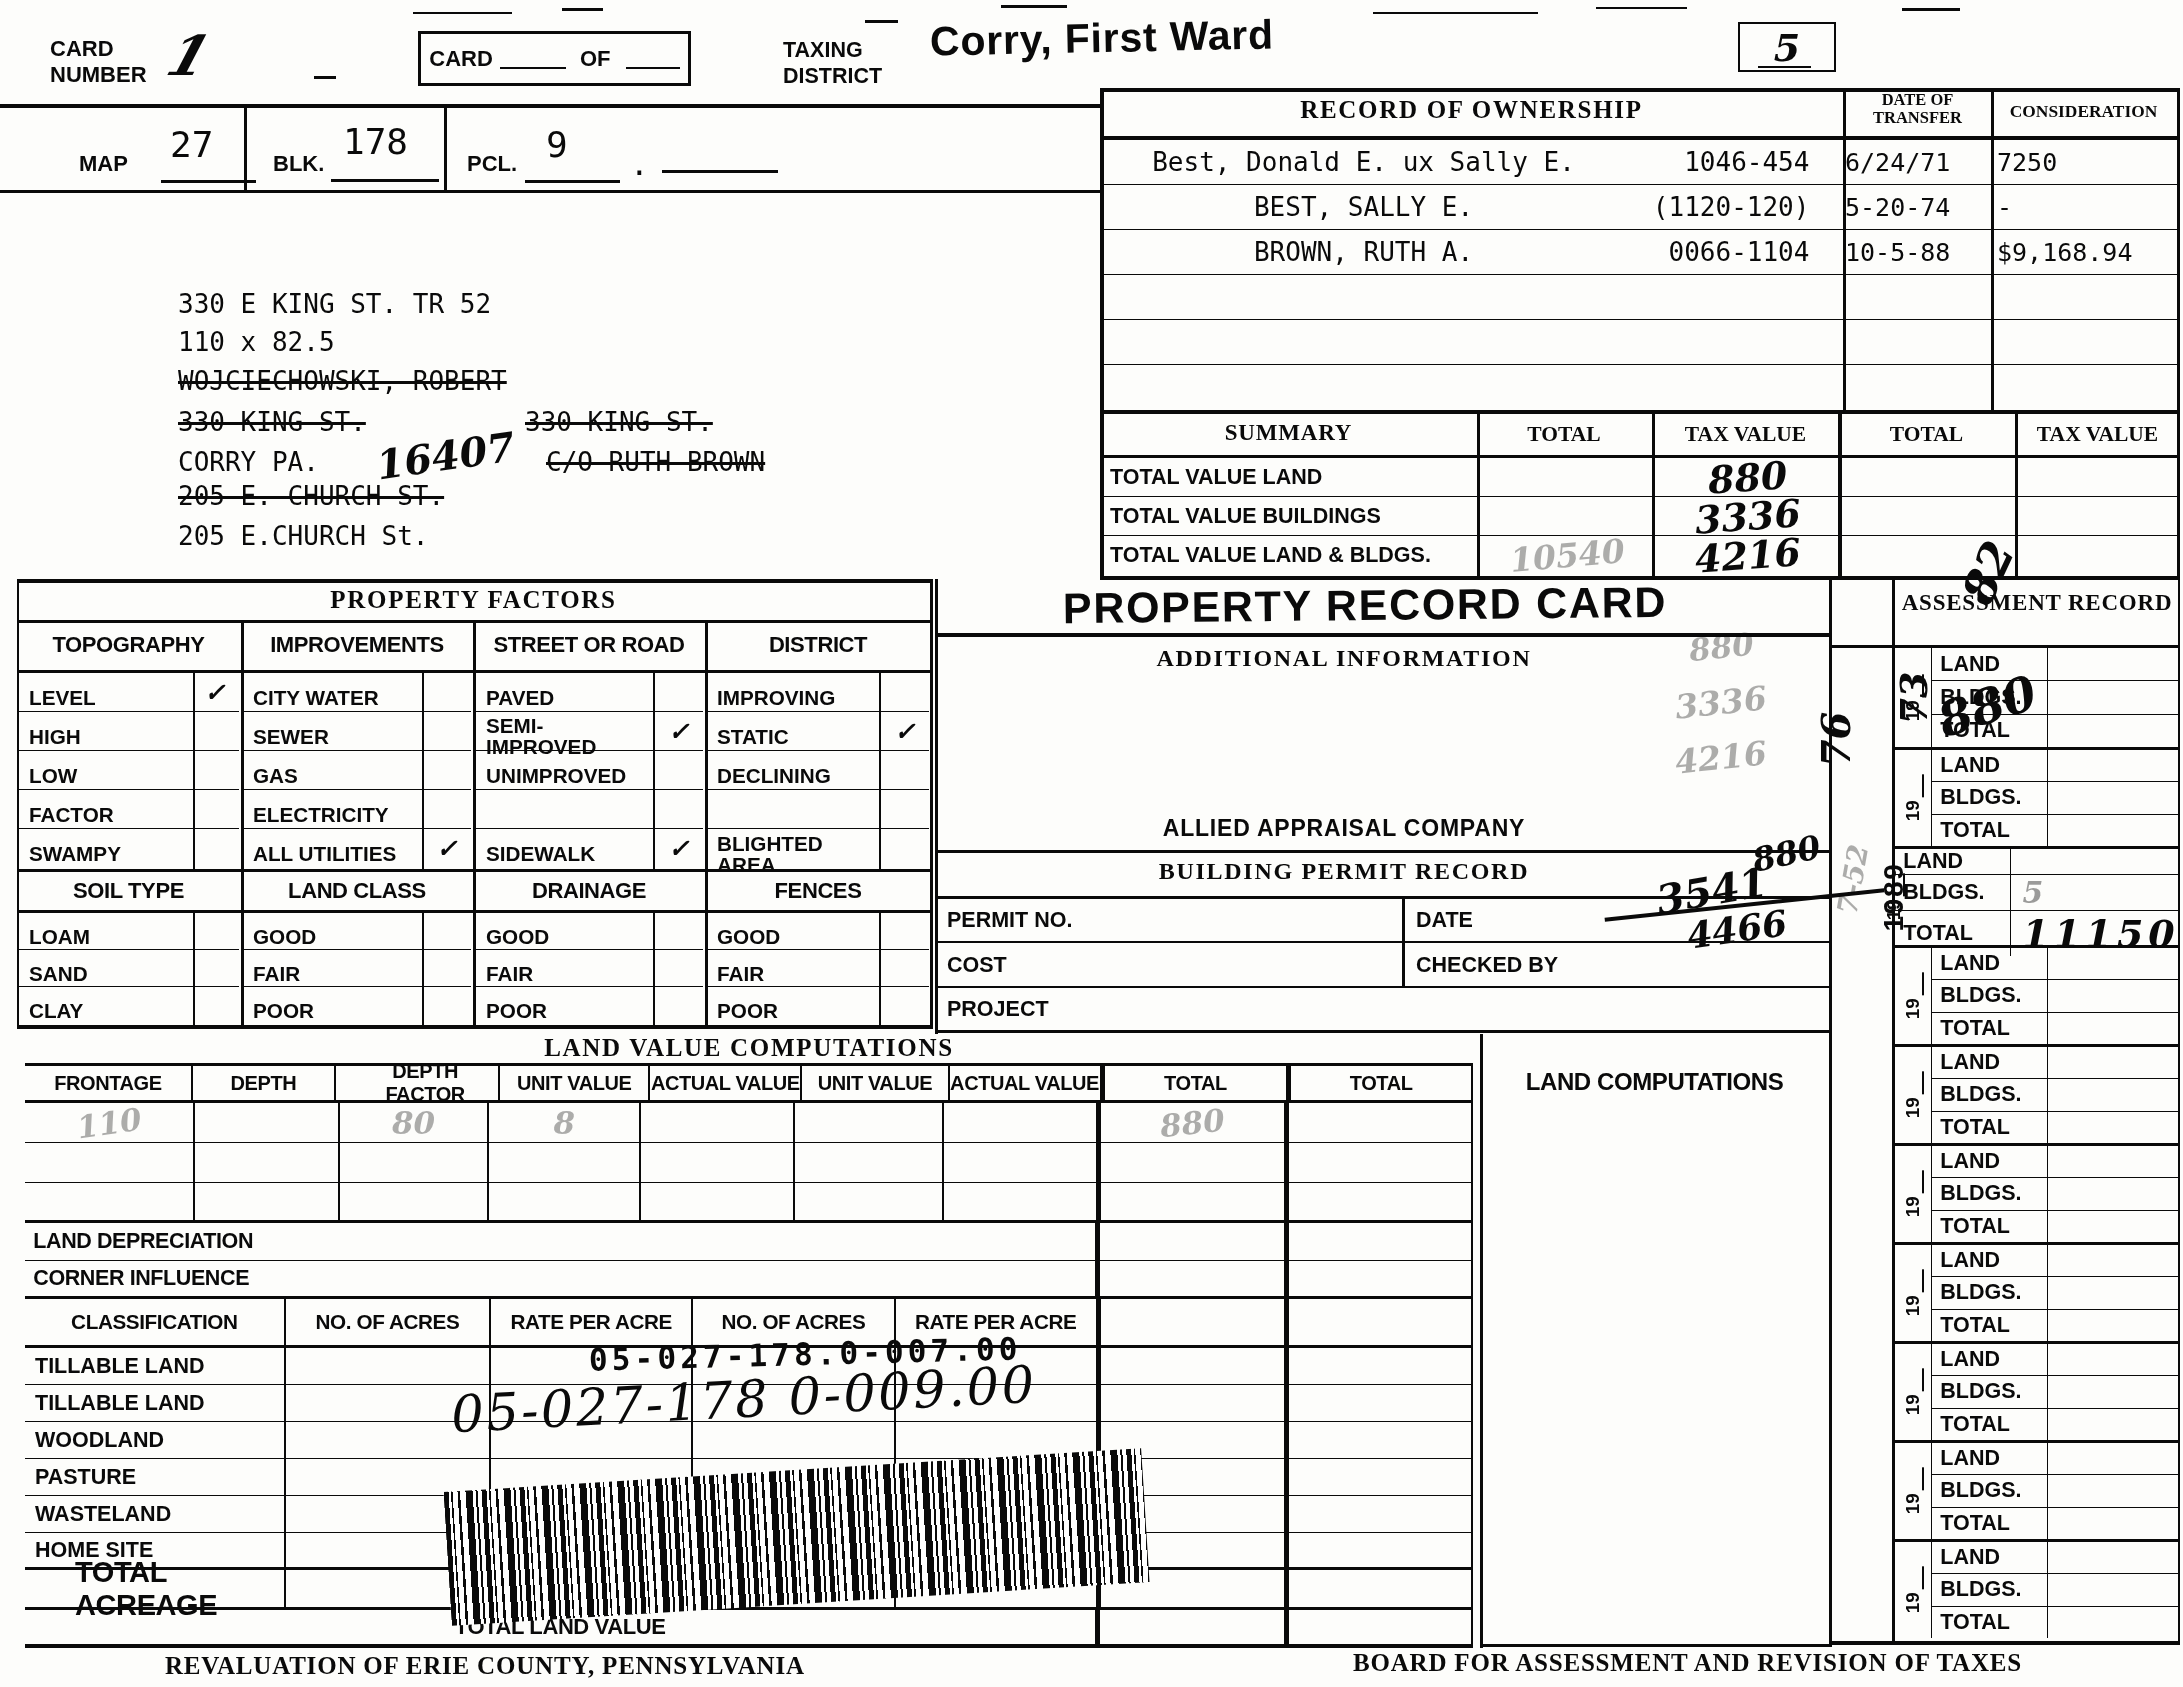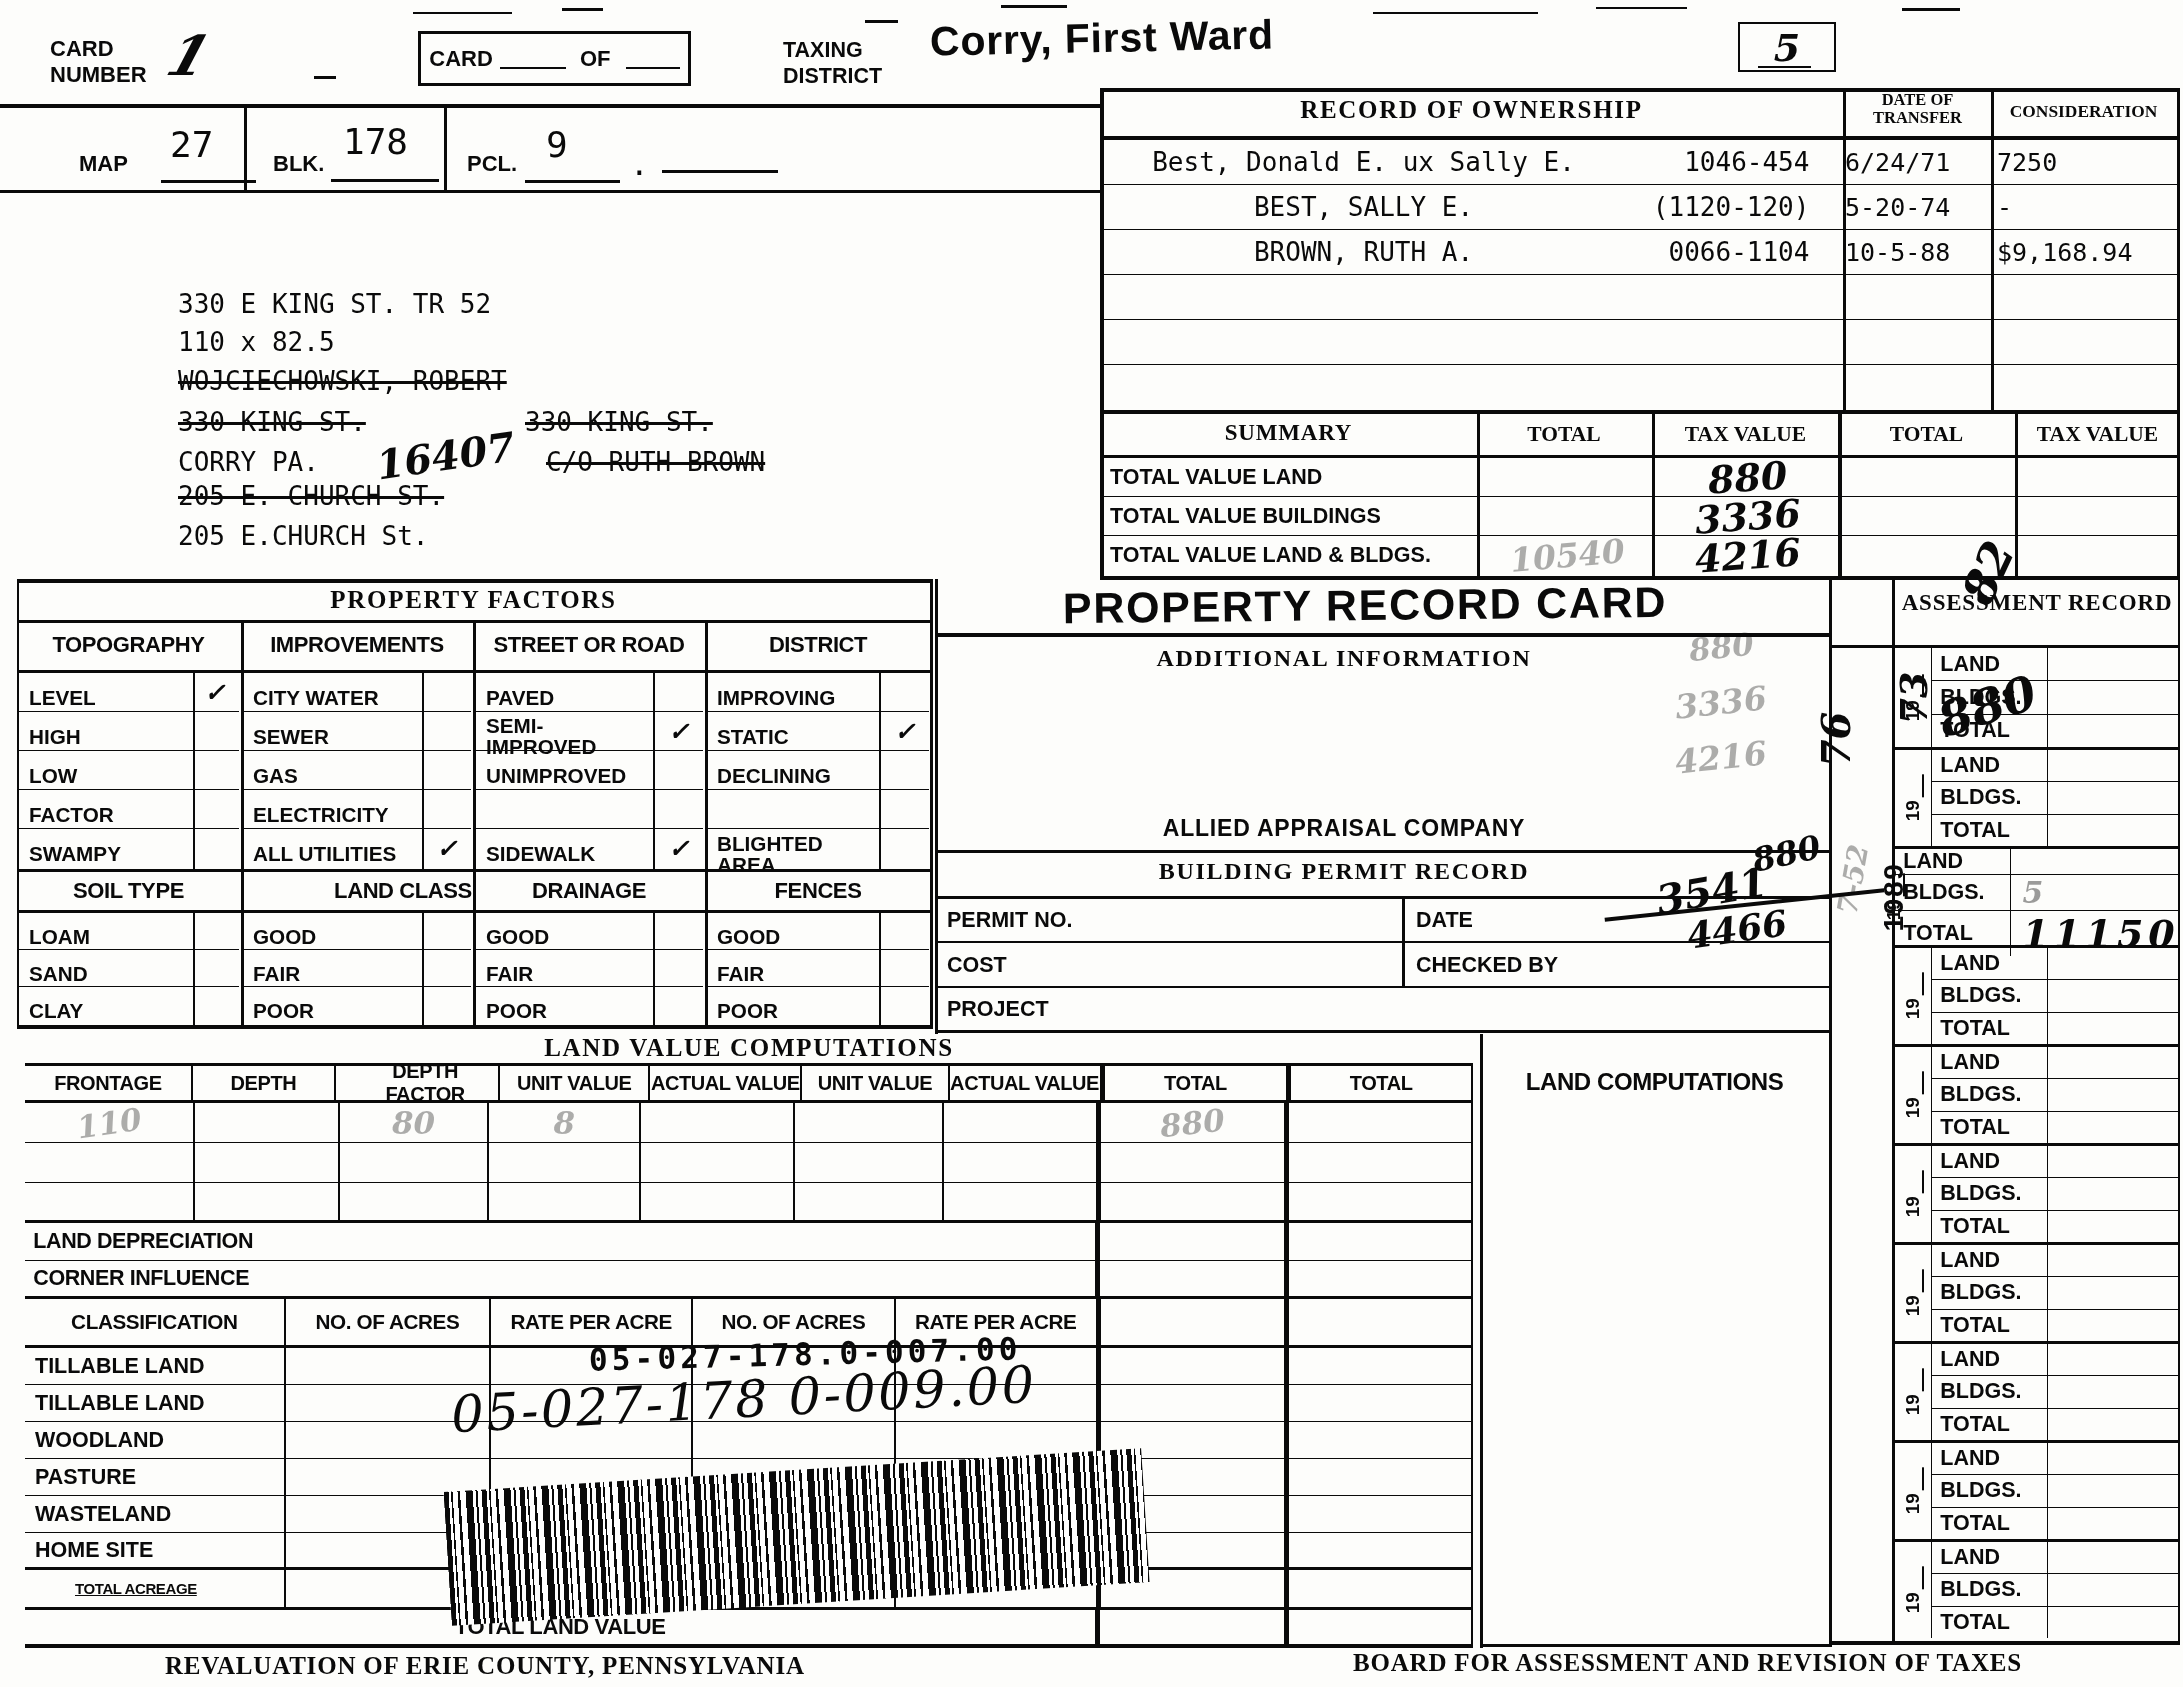--- a/index.html
+++ b/index.html
@@ -343,21 +343,21 @@
       </div>
       <div class="fi">
         <span class="fl">BLIGHTED
 AREA</span>
         <span class="fc"></span>
       </div>
     </div>
 
   <div class="hl" style="left:16.5px;top:869px;width:916px;height:3.3px;"></div>
   <div class="abs cond ctr" style="left:16.5px;top:878px;width:224px;font-size:22px;">SOIL TYPE</div>
-  <div class="abs cond ctr" style="left:241px;top:878px;width:232px;font-size:22px;padding-left:46px;">LAND CLASS</div>
+  <div class="abs cond ctr" style="left:241px;top:878px;width:232px;font-size:22px;">LAND CLASS</div>
   <div class="abs cond ctr" style="left:473px;top:878px;width:232px;font-size:22px;">DRAINAGE</div>
   <div class="abs cond ctr" style="left:705px;top:878px;width:226px;font-size:22px;">FENCES</div>
   <div class="hl" style="left:16.5px;top:910px;width:916px;height:3.3px;"></div>
 
   <div class="fgrid sgrid" style="left:19px;top:913px;width:220px;">
 
   <div class="fi">
         <span class="fl">LOAM</span>
         <span class="fc"></span>
       </div>
@@ -852,21 +852,21 @@
           <span class="cl">HOME SITE</span>
           <span class="cv" style="width:206px;"></span>
           <span class="cv" style="width:202px;"></span>
           <span class="cv" style="width:203px;"></span>
           <span class="cv" style="width:202px;"></span>
           <span class="cc tt" style="width:189px;"></span>
           <span class="cc tt" style="width:187px;"></span>
         </div>
       </div>
     <div class="acre-row">
-      <span class="cl cond" style="width:261px;display:flex;align-items:center;padding-left:50px;border-right:2.5px solid #0a0a0a;box-sizing:border-box;font-size:15px;font-weight:bold;text-decoration:underline;">TOTAL ACREAGE</span>
+      <span class="cl cond" style="width:261px;display:flex;align-items:center;padding-left:50px;border-right:2.5px solid #0a0a0a;box-sizing:border-box;font-size:29px;font-weight:bold;">TOTAL ACREAGE</span>
       <span class="cv" style="width:206px;border-right:2.5px solid #0a0a0a;box-sizing:border-box;"></span>
       <span class="cv" style="width:202px;border-right:2.5px solid #0a0a0a;box-sizing:border-box;"></span>
       <span class="cv" style="width:203px;border-right:2.5px solid #0a0a0a;box-sizing:border-box;"></span>
       <span class="cv" style="width:202px;border-right:2.5px solid #0a0a0a;box-sizing:border-box;"></span>
       <span class="cc tt" style="width:189px;"></span>
         <span class="cc tt" style="width:187px;"></span>
     </div>
     <div class="tlv-row">
       <span style="width:1073px;display:flex;align-items:center;justify-content:center;border-right:2.5px solid #0a0a0a;box-sizing:border-box;">
           <span class="cond" style="font-size:22px;">TOTAL LAND VALUE</span>

